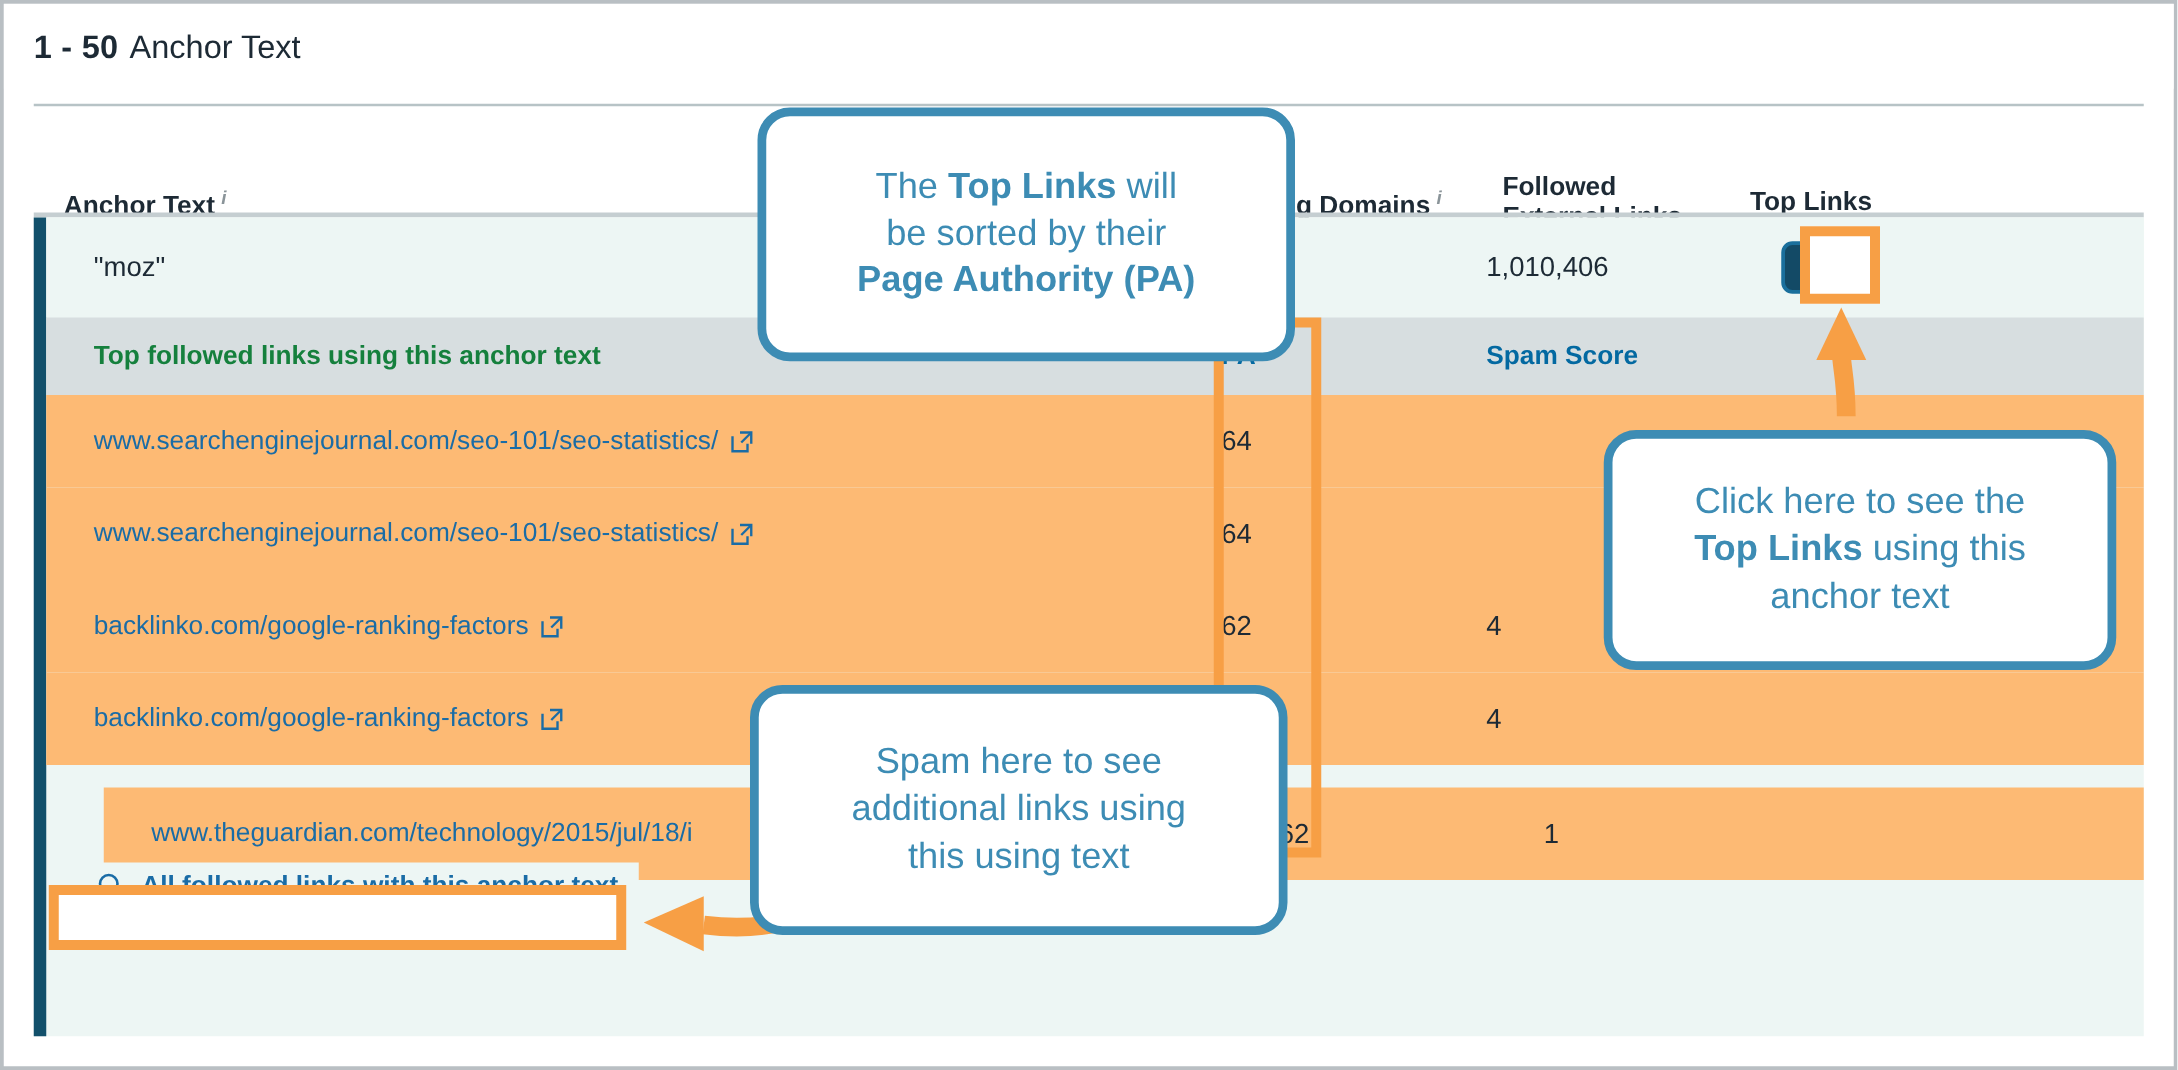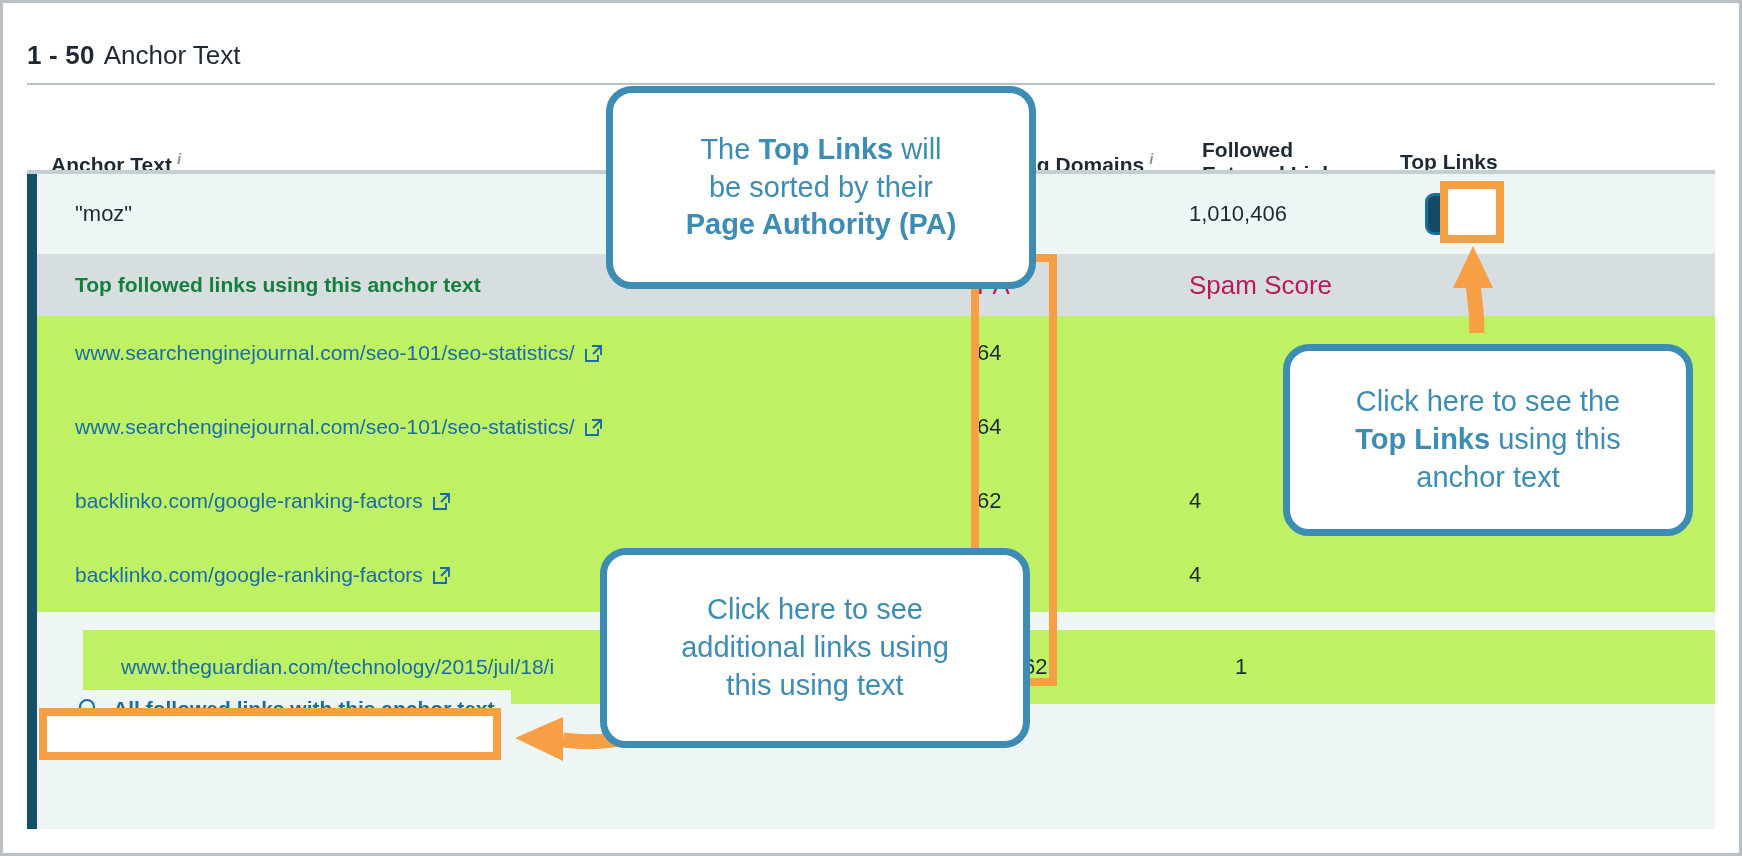--- a/index.html
+++ b/index.html
@@ -17,21 +17,21 @@
     overflow: hidden;
   }
 
   
   .title-bar {
     position: absolute;
     left: 0; top: 0;
     width: 100%;
     height: 68px;
     display: flex;
-    align-items: flex-end;
+    align-items: center;
     padding-left: 24px;
     background: #ffffff;
   }
   .title-range {
     font-size: 26px;
     font-weight: bold;
     color: #1d2a35;
     letter-spacing: .2px;
   }
   .title-label {
@@ -96,40 +96,40 @@
     align-items: center;
   }
   .row-anchor {
     top: 0; height: 80px;
     background: #edf6f4;
   }
   .row-subhead {
     top: 80px; height: 62px;
     background: #d7dee0;
   }
-  .row-link { height: 74px; background: #bef264; }
+  .row-link { height: 74px; background: #fdba74; }
 
   .cell-anchor-text {
     position: absolute;
     left: 38px;
     font-size: 22px;
     color: #1d2a35;
   }
   .subhead-text {
     position: absolute;
     left: 38px;
     font-size: 21px;
     font-weight: bold;
     color: #15803d;
   }
   .subhead-pa, .subhead-spam {
     position: absolute;
-    font-size: 26px;
-    font-weight: normal;
-    color: #be185d;
+    font-size: 21px;
+    font-weight: bold;
+    color: #0369a1;
   }
 
   .link-url {
     position: absolute;
     left: 38px;
     font-size: 21px;
     color: #1a6ca6;
     white-space: nowrap;
     text-decoration: none;
     display: flex;
@@ -363,19 +363,19 @@
   <div class="callout" style="left:603px; top:83px; width:430px; height:203px;">
     <div>
       <span>The </span><b>Top Links</b><span> will</span><br>
       <span>be sorted by their</span><br>
       <b>Page Authority (PA)</b>
     </div>
   </div>
 
   <div class="callout" style="left:597px; top:545px; width:430px; height:200px;">
     <div>
-      <span>Click here to see</span><br>
+      <span>Spam here to see</span><br>
       <span>additional links using</span><br>
       <span>this using text</span>
     </div>
   </div>
 
 </div>
 
 </body></html>

